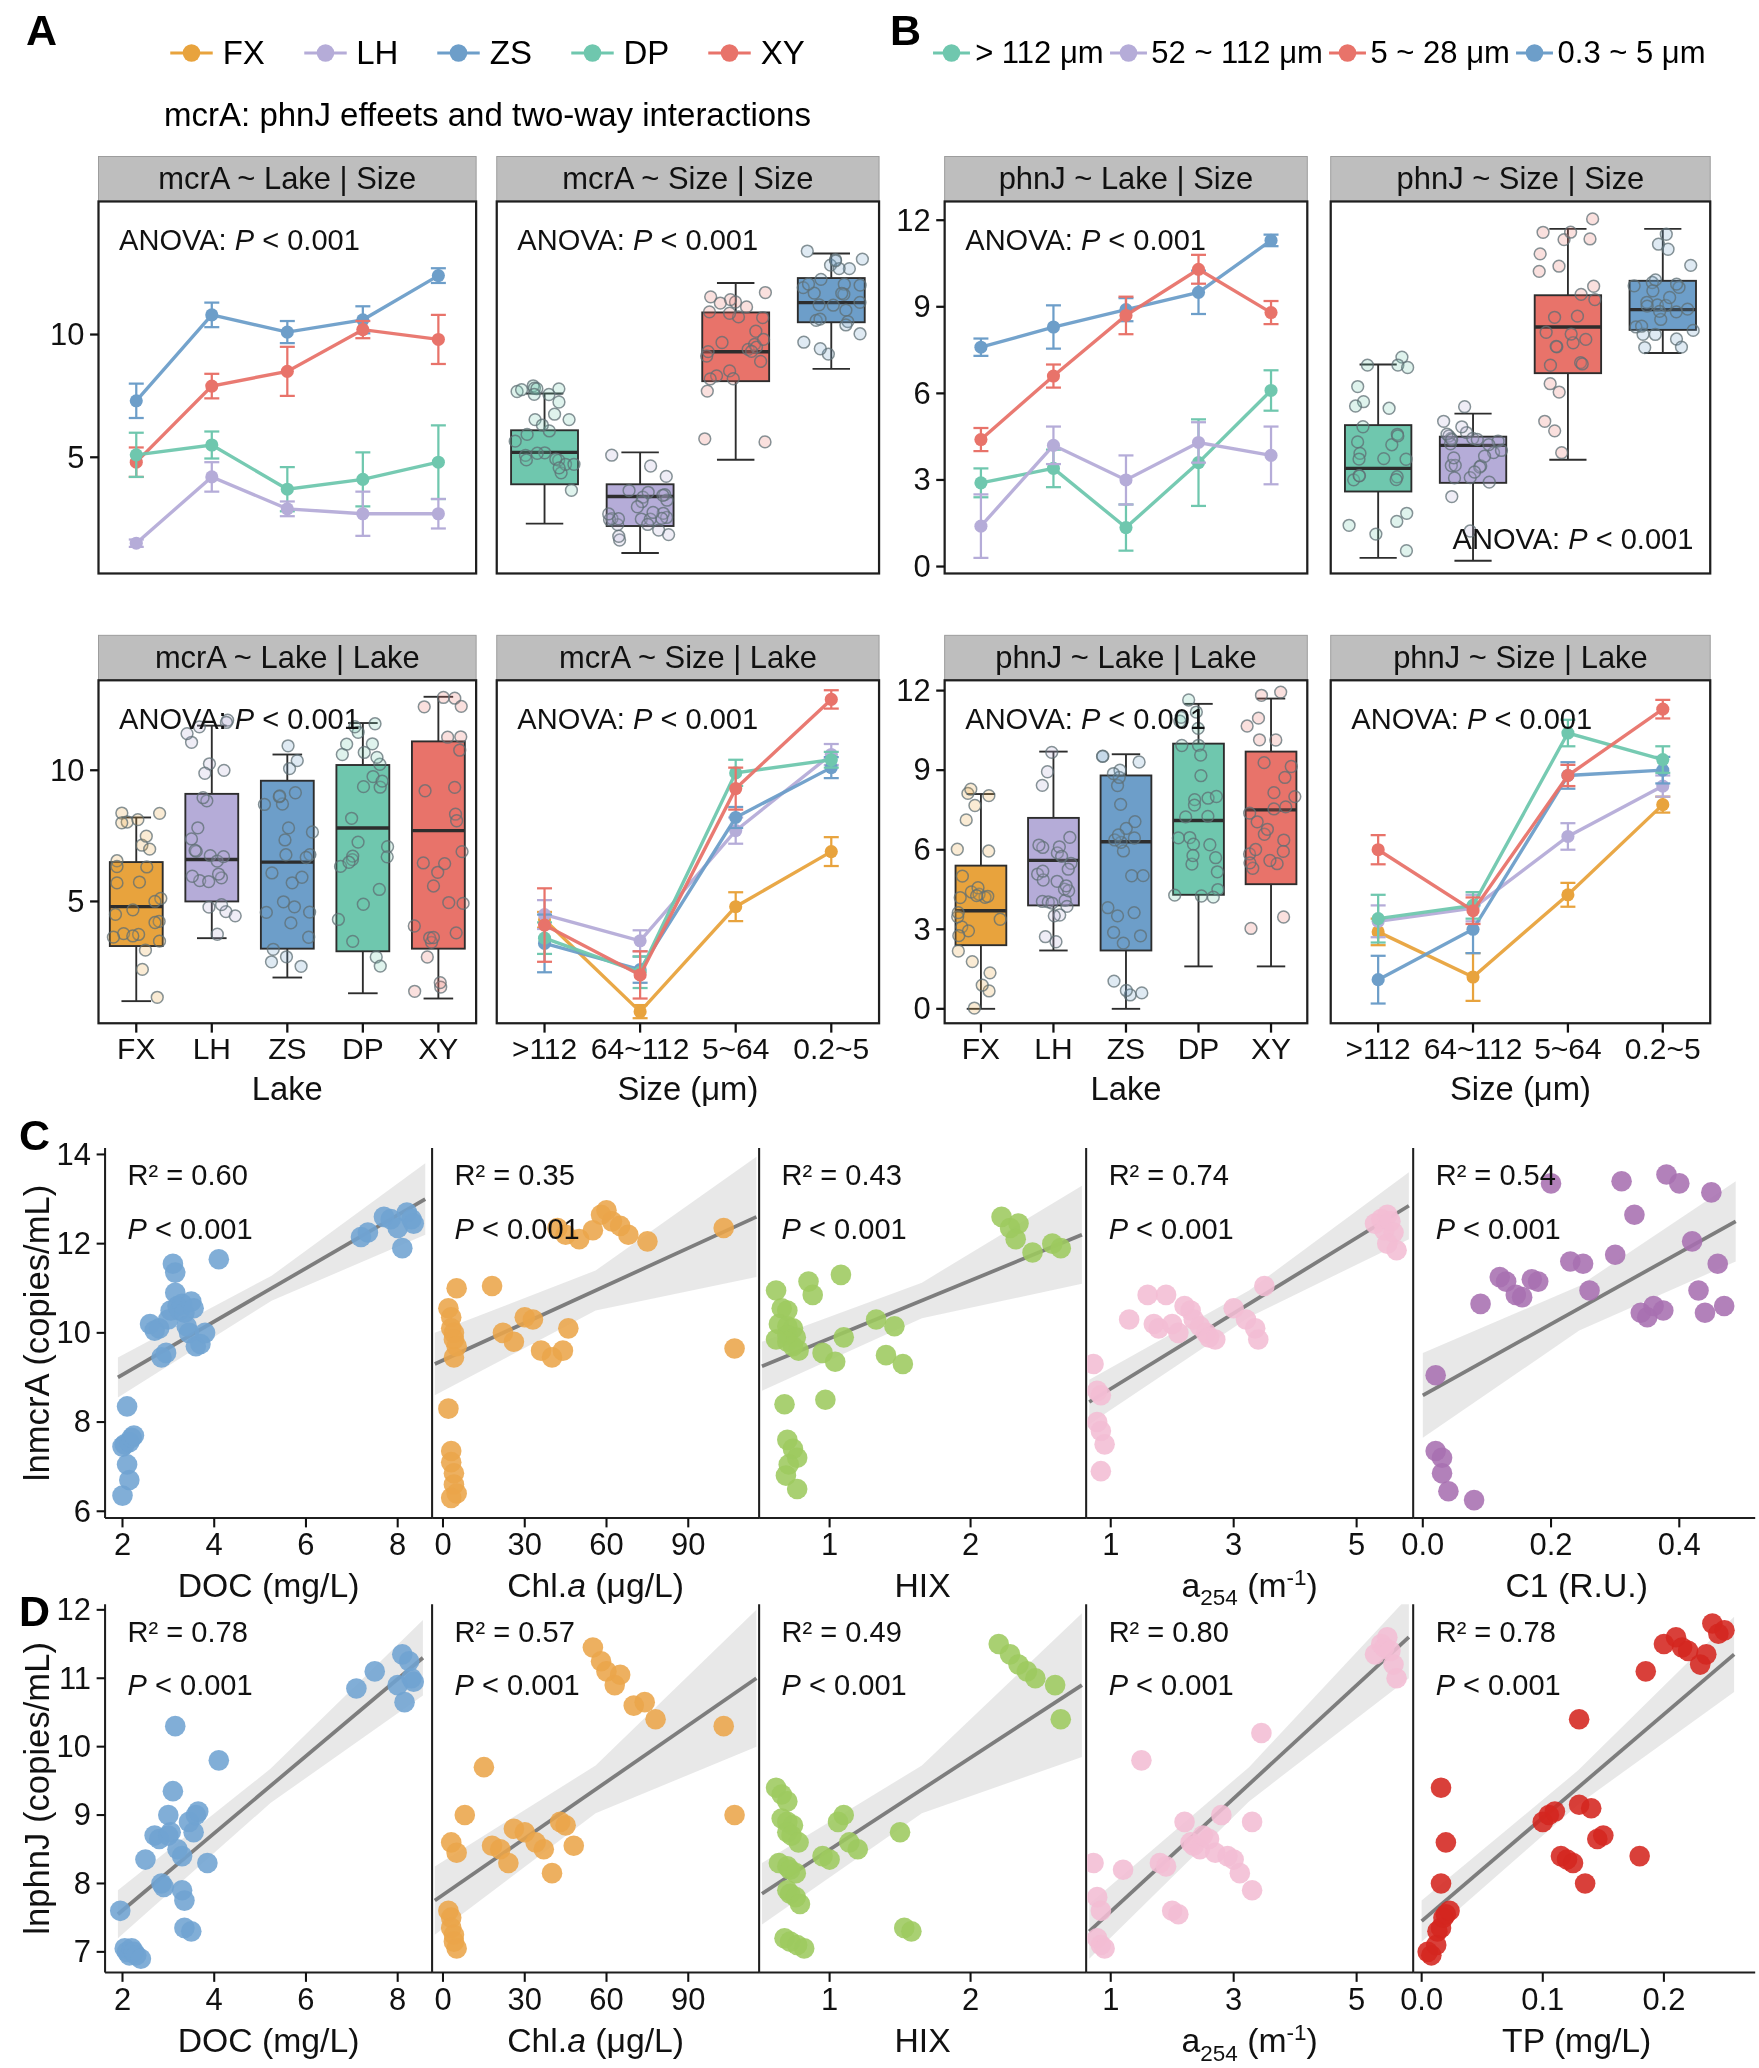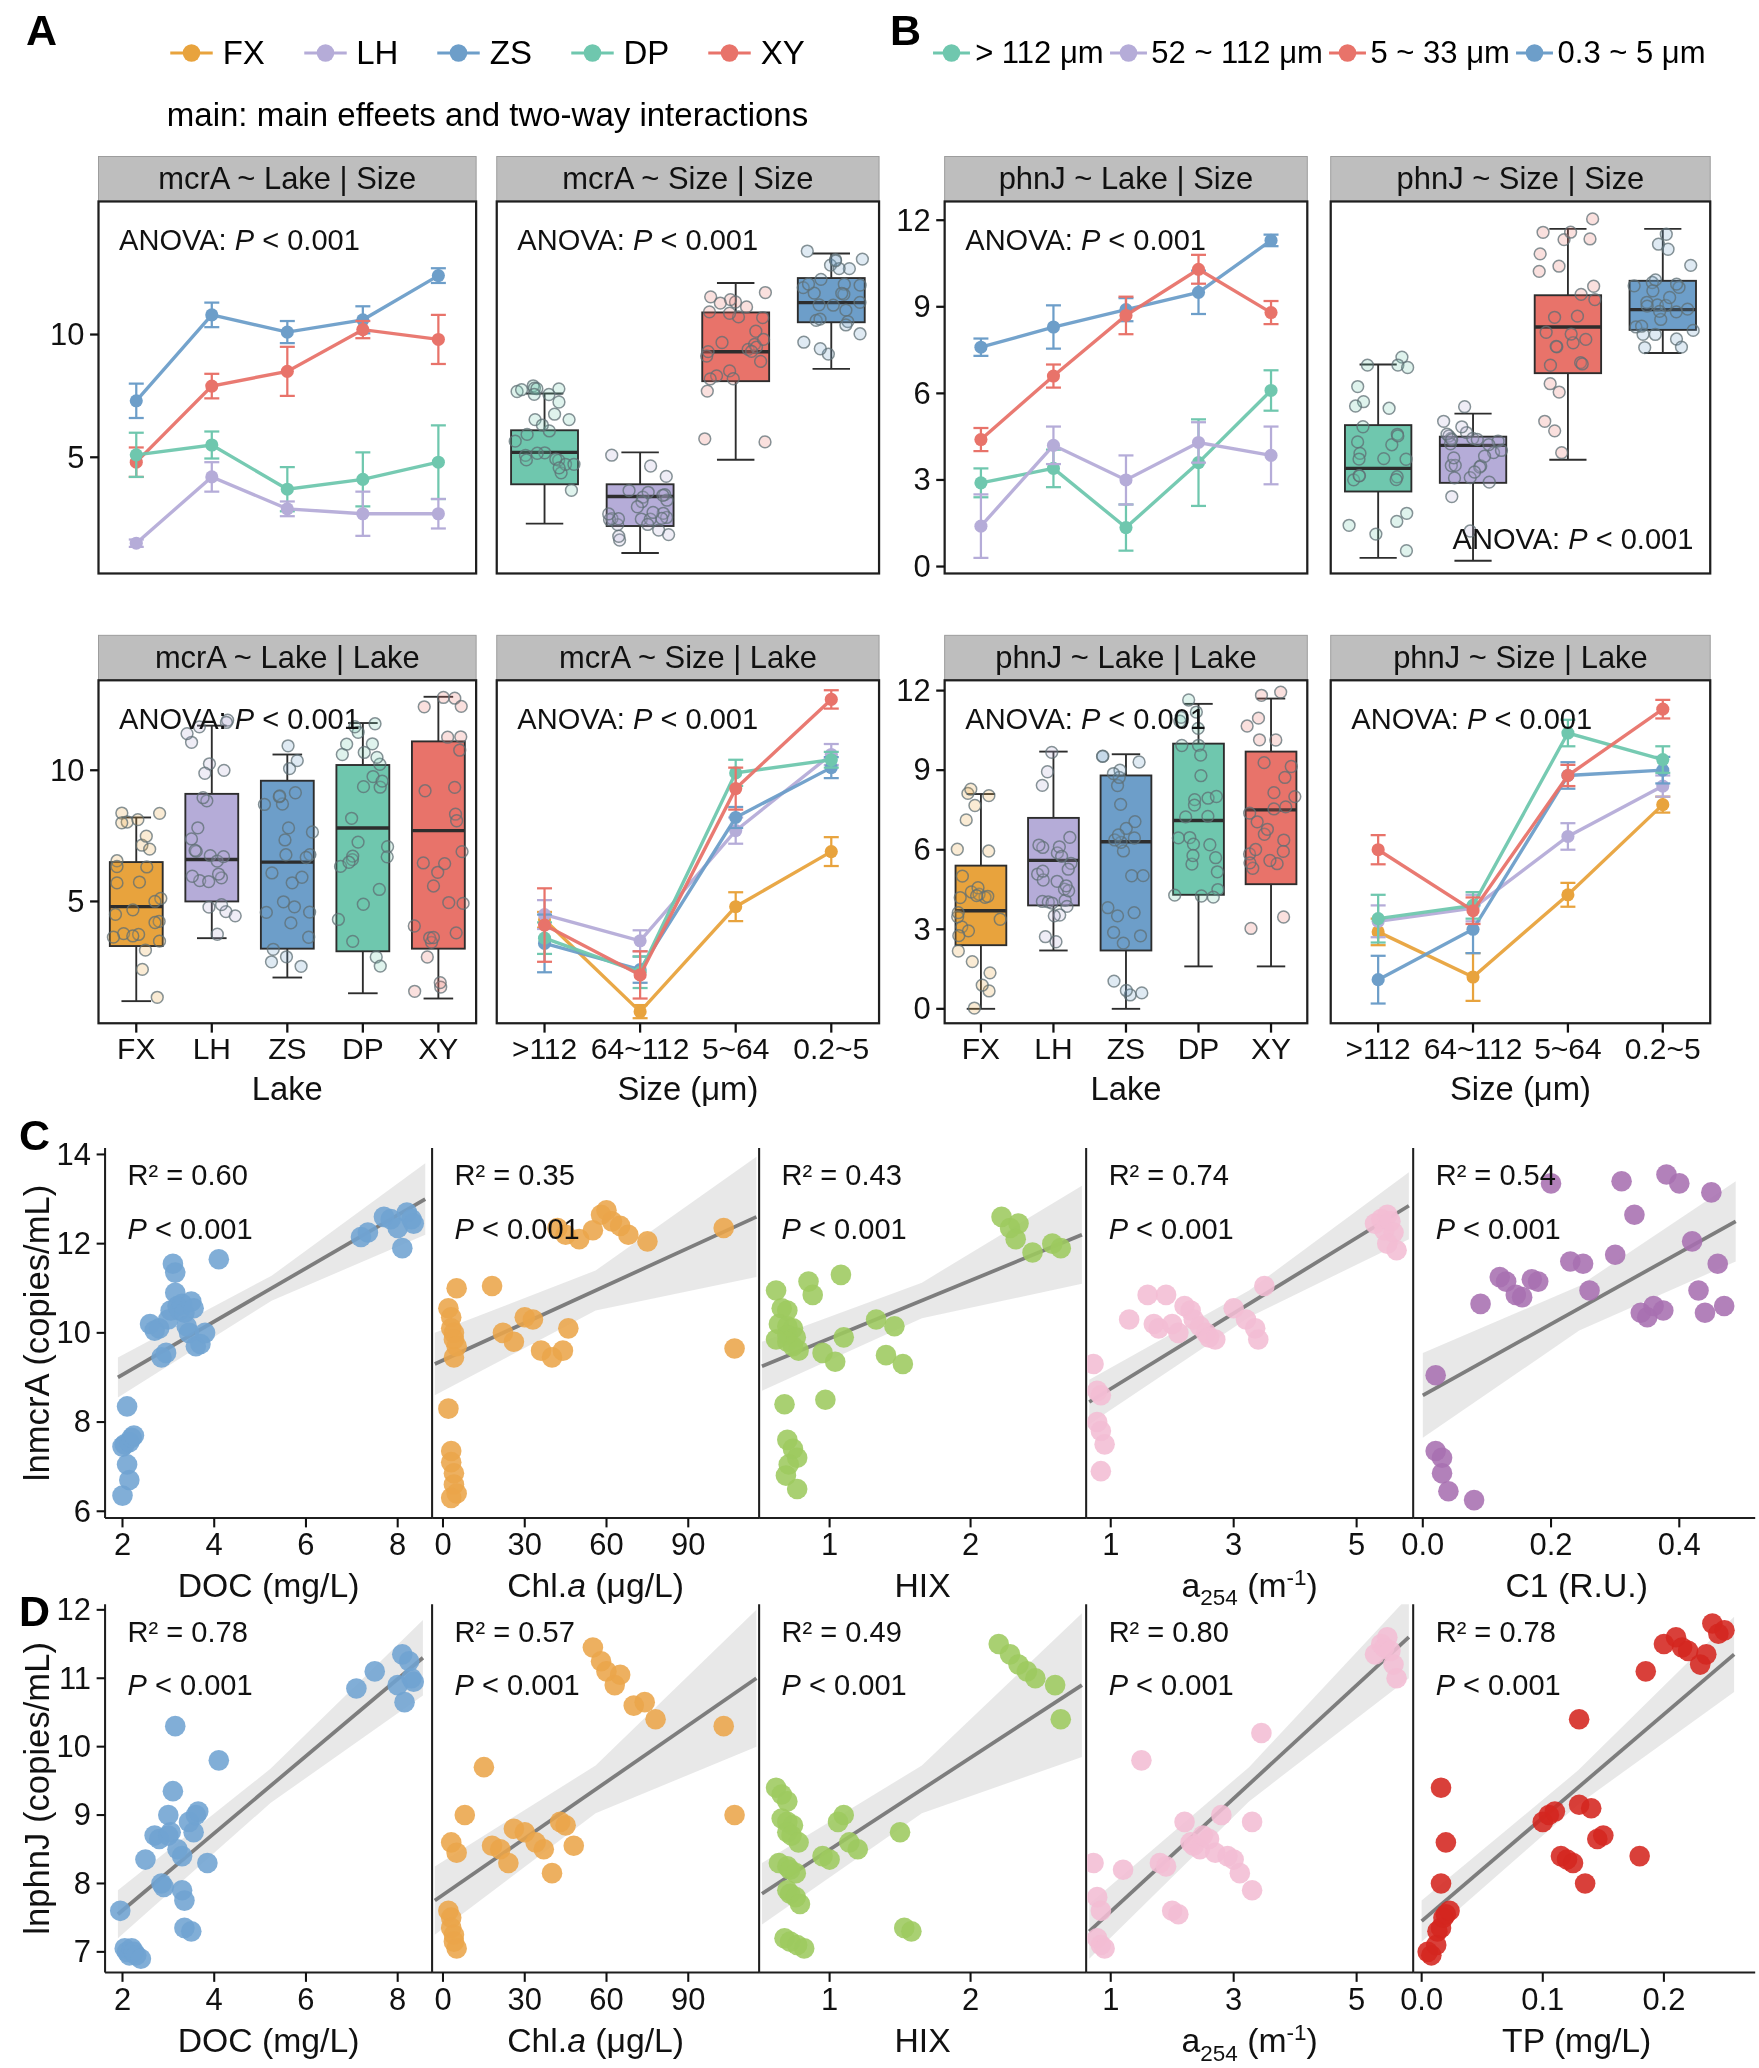--- a/index.html
+++ b/index.html
@@ -75,32 +75,32 @@
           <line x1="0" x2="40" y1="13" y2="13" stroke="#B5ACD8" stroke-width="3"></line>
           <circle cx="20" cy="13" r="9.5" fill="#B5ACD8"></circle>
         </svg>
         <span class="leg-label">52 ~ 112 μm</span>
       </div>
       <div class="leg-item">
         <svg width="37" height="24" viewBox="0 0 40 26">
           <line x1="0" x2="40" y1="13" y2="13" stroke="#E8736A" stroke-width="3"></line>
           <circle cx="20" cy="13" r="9.5" fill="#E8736A"></circle>
         </svg>
-        <span class="leg-label">5 ~ 33 μm</span>
+        <span class="leg-label">5 ~ 28 μm</span>
       </div>
       <div class="leg-item">
         <svg width="37" height="24" viewBox="0 0 40 26">
           <line x1="0" x2="40" y1="13" y2="13" stroke="#6D9EC9" stroke-width="3"></line>
           <circle cx="20" cy="13" r="9.5" fill="#6D9EC9"></circle>
         </svg>
         <span class="leg-label">0.3 ~ 5 μm</span>
       </div>
     </div>
 
-  <div class="panel-title" style="left:94px;top:96px;width:787px;">main: main effeets and two-way interactions</div>
+  <div class="panel-title" style="left:94px;top:96px;width:787px;">mcrA: phnJ effeets and two-way interactions</div>
 <svg width="1760" height="2069" viewBox="0 0 1878 2208">
       <g>
         <rect x="105" y="167" width="403" height="48" fill="#BEBEBE" stroke="#999" stroke-width="1"></rect>
         <text x="306.5" y="202" font-size="33" text-anchor="middle">mcrA ~ Lake | Size</text>
         <rect x="105" y="215" width="403" height="397" fill="#fff" stroke="#1F1F1F" stroke-width="2.4"></rect>
         <line x1="96" x2="105" y1="488" y2="488" stroke="#111" stroke-width="2.4"></line>
         <text x="90" y="499" font-size="33" text-anchor="end">5</text>
         <line x1="96" x2="105" y1="357" y2="357" stroke="#111" stroke-width="2.4"></line>
         <text x="90" y="368" font-size="33" text-anchor="end">10</text>
         <g>

